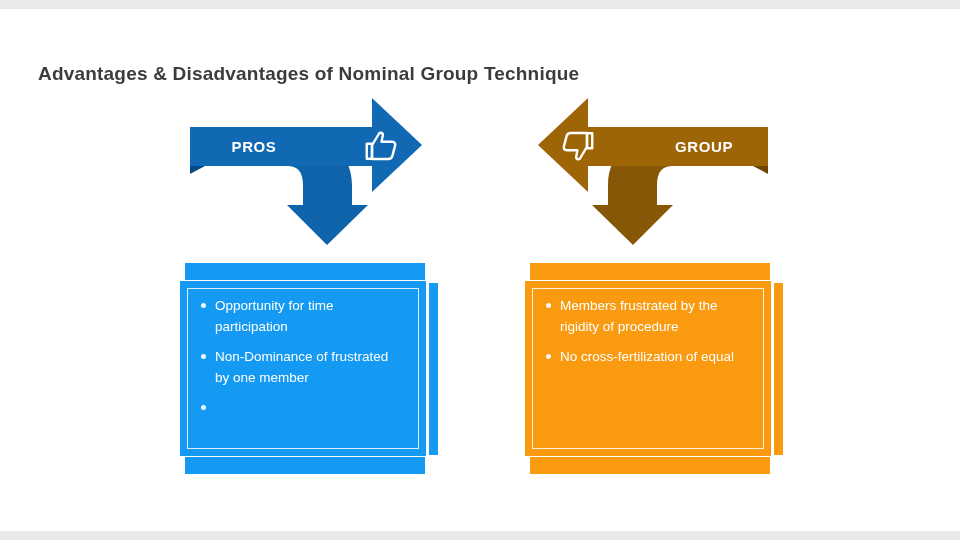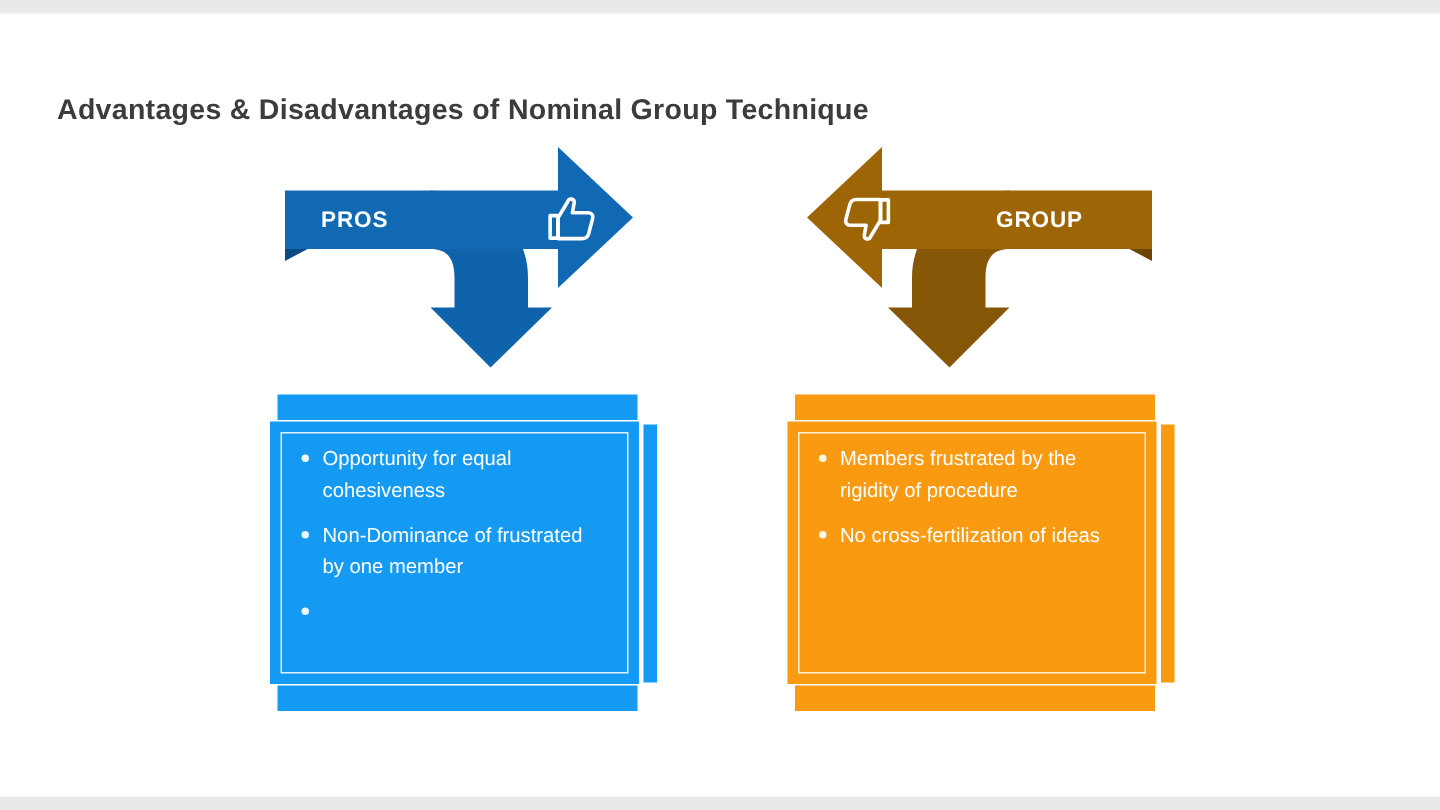--- a/index.html
+++ b/index.html
@@ -28,21 +28,21 @@
   .arrow-svg{position:absolute;width:245px;height:160px;}
   .pros-svg{left:185px;top:93px;}
   .cons-svg{left:530px;top:93px;}
 
   .pros-fill{fill:var(--pros-arrow);}
   .pros-band-fill{fill:var(--pros-band);}
   .cons-fill{fill:var(--cons-arrow);}
   .cons-band-fill{fill:var(--cons-band);}
 
   .ribbon-label{
-    position:absolute;width:80px;
+    position:absolute;width:80px;text-align:center;
     color:#ffffff;font-size:15px;font-weight:bold;letter-spacing:.6px;line-height:16px;
   }
   .pros-label{left:214px;top:139px;}
   .cons-label{left:664px;top:139px;}
 
   .thumb-path{fill:none;stroke:#ffffff;stroke-width:1.6;stroke-linejoin:round;stroke-linecap:round;}
 
   .panel{position:absolute;width:258px;height:212px;}
   .pros-panel{left:180px;top:263px;}
   .cons-panel{left:525px;top:263px;}
@@ -102,21 +102,21 @@
 
   <div class="panel pros-panel">
     <div class="strip top"></div>
     <div class="strip bottom"></div>
     <div class="strip side"></div>
     <div class="panel-main">
       <div class="panel-inner">
         <ul>
             <li>
               <span class="dot"></span>
-              <span>Opportunity for equal cohesiveness</span>
+              <span>Opportunity for time participation</span>
             </li>
             <li>
               <span class="dot"></span>
               <span>Non-Dominance of frustrated by one member</span>
             </li>
             <li>
               <span class="dot"></span>
             </li>
           </ul>
       </div>
@@ -129,19 +129,19 @@
     <div class="strip side"></div>
     <div class="panel-main">
       <div class="panel-inner">
         <ul>
             <li>
               <span class="dot"></span>
               <span>Members frustrated by the rigidity of procedure</span>
             </li>
             <li>
               <span class="dot"></span>
-              <span>No cross-fertilization of ideas</span>
+              <span>No cross-fertilization of equal</span>
             </li>
           </ul>
       </div>
     </div>
   </div>
 </div>
 
 </body></html>

